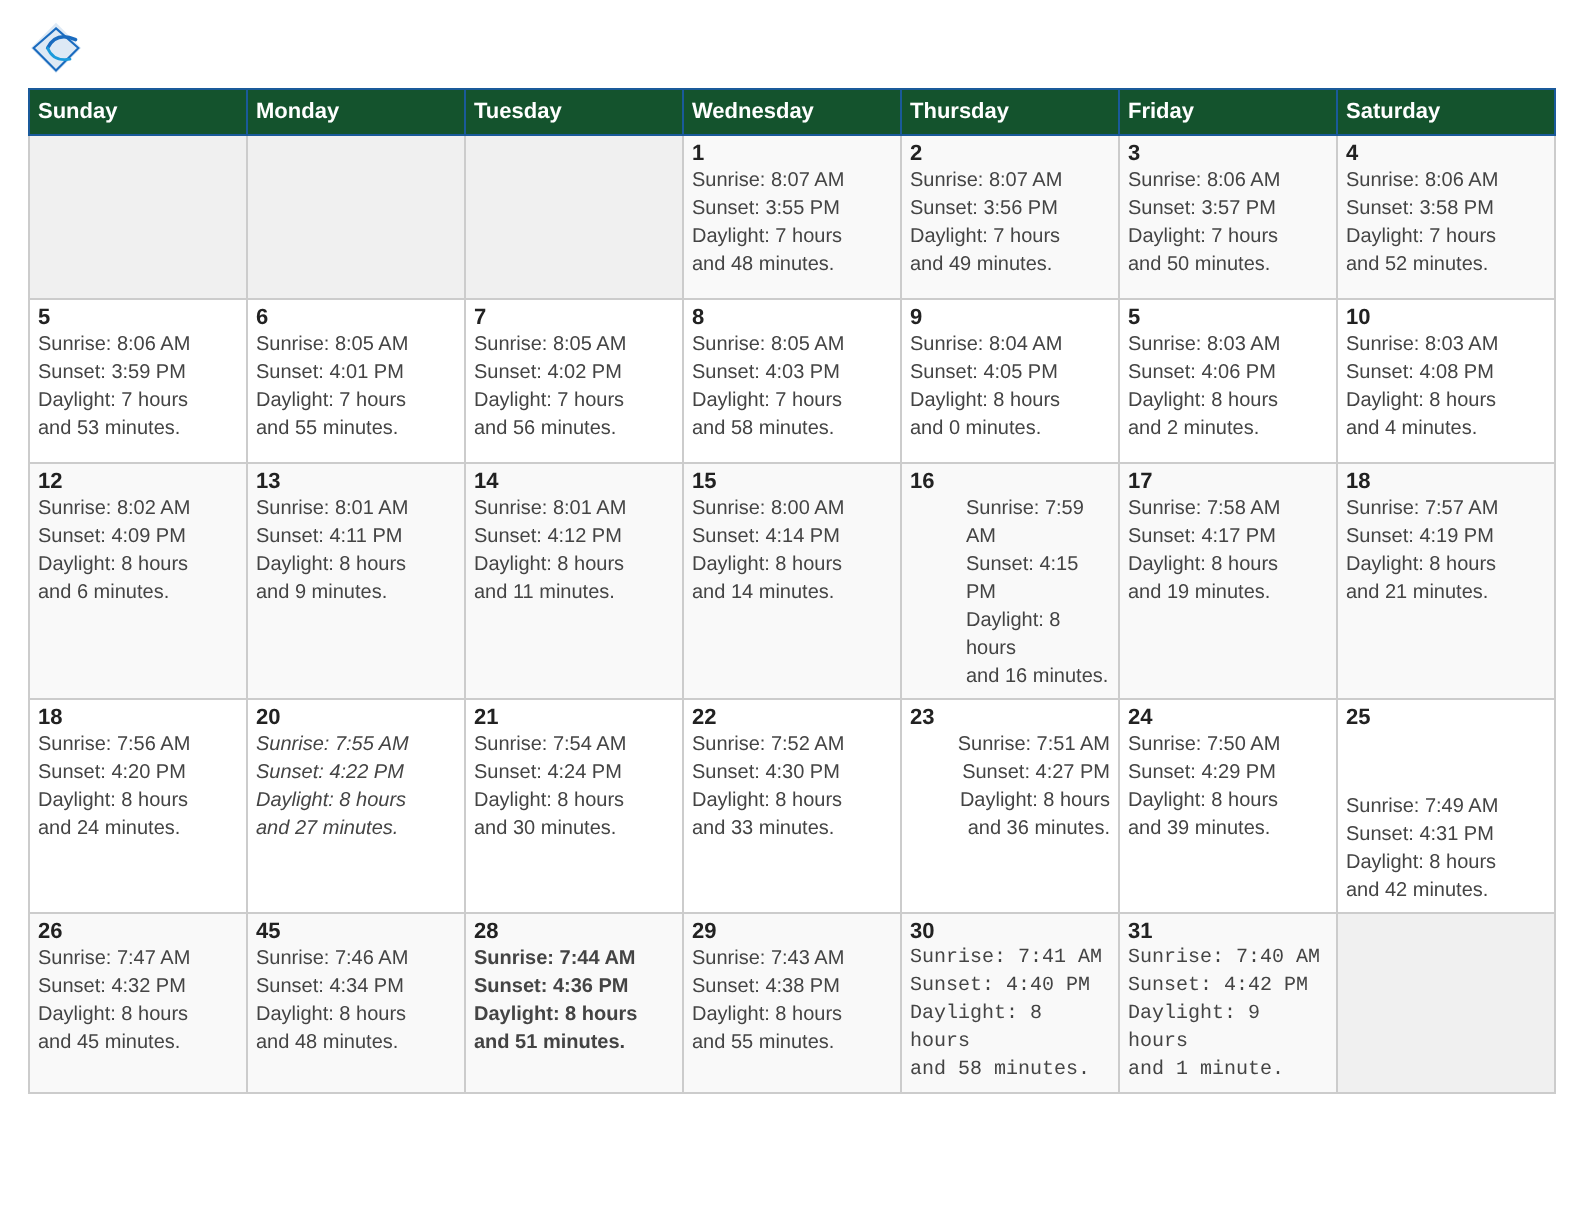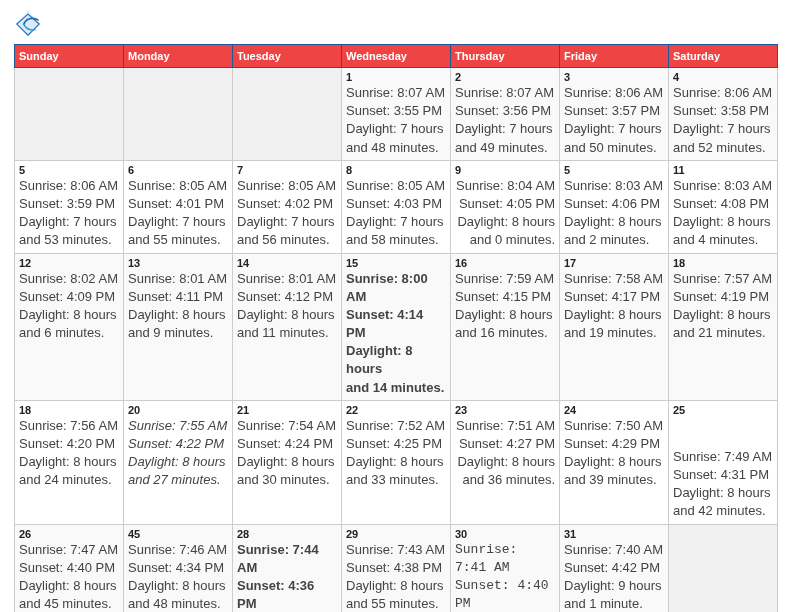--- a/index.html
+++ b/index.html
@@ -48,21 +48,21 @@
     .calendar-subtitle {
       font-size: 13px;
       color: #555;
     }
     .calendar-table {
       width: 100%;
       border-collapse: collapse;
       table-layout: fixed;
     }
     .calendar-table thead th {
-      background: #ef4444;
+      background: #14532d;
       color: #fff;
       font-size: 11px;
       font-weight: bold;
       padding: 5px 4px;
       text-align: left;
       border: 1px solid #1a5a9a;
     }
     .calendar-table tbody td {
       border: 1px solid #ccc;
       vertical-align: top;
@@ -76,21 +76,21 @@
     }
     .day-number {
       font-size: 11px;
       font-weight: bold;
       color: #222;
       display: block;
       margin-bottom: 1px;
     }
     .day-info {
       color: #444;
-      font-size: 13px;
+      font-size: 10px;
       line-height: 1.4;
     }
     .empty-cell {
       background: #f0f0f0 !important;
     }
   </style>
 </head>
 <body>
 
 <div class="page">
@@ -183,34 +183,34 @@
           </td>
           <td>
             <span class="day-number">8</span>
             <div class="day-info" style="white-space: pre-line;">Sunrise: 8:05 AM
 Sunset: 4:03 PM
 Daylight: 7 hours
 and 58 minutes.</div>
           </td>
           <td>
             <span class="day-number">9</span>
-            <div class="day-info" style="white-space: pre-line; text-align: right;">Sunrise: 8:04 AM
+            <div class="day-info" style="white-space: pre-line;">Sunrise: 8:04 AM
 Sunset: 4:05 PM
 Daylight: 8 hours
 and 0 minutes.</div>
           </td>
           <td>
             <span class="day-number">5</span>
             <div class="day-info" style="white-space: pre-line;">Sunrise: 8:03 AM
 Sunset: 4:06 PM
 Daylight: 8 hours
 and 2 minutes.</div>
           </td>
           <td>
-            <span class="day-number">11</span>
+            <span class="day-number">10</span>
             <div class="day-info" style="white-space: pre-line;">Sunrise: 8:03 AM
 Sunset: 4:08 PM
 Daylight: 8 hours
 and 4 minutes.</div>
           </td>
         </tr>
         <tr>
           <td>
             <span class="day-number">12</span>
             <div class="day-info" style="white-space: pre-line;">Sunrise: 8:02 AM
@@ -227,28 +227,28 @@
           </td>
           <td>
             <span class="day-number">14</span>
             <div class="day-info" style="white-space: pre-line;">Sunrise: 8:01 AM
 Sunset: 4:12 PM
 Daylight: 8 hours
 and 11 minutes.</div>
           </td>
           <td>
             <span class="day-number">15</span>
-            <div class="day-info" style="white-space: pre-line; font-weight: bold;">Sunrise: 8:00 AM
+            <div class="day-info" style="white-space: pre-line;">Sunrise: 8:00 AM
 Sunset: 4:14 PM
 Daylight: 8 hours
 and 14 minutes.</div>
           </td>
           <td>
             <span class="day-number">16</span>
-            <div class="day-info" style="white-space: pre-line;">Sunrise: 7:59 AM
+            <div class="day-info" style="white-space: pre-line; margin-left: 28px;">Sunrise: 7:59 AM
 Sunset: 4:15 PM
 Daylight: 8 hours
 and 16 minutes.</div>
           </td>
           <td>
             <span class="day-number">17</span>
             <div class="day-info" style="white-space: pre-line;">Sunrise: 7:58 AM
 Sunset: 4:17 PM
 Daylight: 8 hours
 and 19 minutes.</div>
@@ -279,21 +279,21 @@
           <td>
             <span class="day-number">21</span>
             <div class="day-info" style="white-space: pre-line;">Sunrise: 7:54 AM
 Sunset: 4:24 PM
 Daylight: 8 hours
 and 30 minutes.</div>
           </td>
           <td>
             <span class="day-number">22</span>
             <div class="day-info" style="white-space: pre-line;">Sunrise: 7:52 AM
-Sunset: 4:25 PM
+Sunset: 4:30 PM
 Daylight: 8 hours
 and 33 minutes.</div>
           </td>
           <td>
             <span class="day-number">23</span>
             <div class="day-info" style="white-space: pre-line; text-align: right;">Sunrise: 7:51 AM
 Sunset: 4:27 PM
 Daylight: 8 hours
 and 36 minutes.</div>
           </td>
@@ -309,21 +309,21 @@
             <div class="day-info" style="white-space: pre-line; margin-top: 32px;">Sunrise: 7:49 AM
 Sunset: 4:31 PM
 Daylight: 8 hours
 and 42 minutes.</div>
           </td>
         </tr>
         <tr>
           <td>
             <span class="day-number">26</span>
             <div class="day-info" style="white-space: pre-line;">Sunrise: 7:47 AM
-Sunset: 4:40 PM
+Sunset: 4:32 PM
 Daylight: 8 hours
 and 45 minutes.</div>
           </td>
           <td>
             <span class="day-number">45</span>
             <div class="day-info" style="white-space: pre-line;">Sunrise: 7:46 AM
 Sunset: 4:34 PM
 Daylight: 8 hours
 and 48 minutes.</div>
           </td>
@@ -343,21 +343,21 @@
           </td>
           <td>
             <span class="day-number">30</span>
             <div class="day-info" style="white-space: pre-line; font-family: Liberation Mono, monospace;">Sunrise: 7:41 AM
 Sunset: 4:40 PM
 Daylight: 8 hours
 and 58 minutes.</div>
           </td>
           <td>
             <span class="day-number">31</span>
-            <div class="day-info" style="white-space: pre-line;">Sunrise: 7:40 AM
+            <div class="day-info" style="white-space: pre-line; font-family: Liberation Mono, monospace;">Sunrise: 7:40 AM
 Sunset: 4:42 PM
 Daylight: 9 hours
 and 1 minute.</div>
           </td>
           <td class="empty-cell"></td>
         </tr>
       </tbody>
   </table>
 </div>
 

